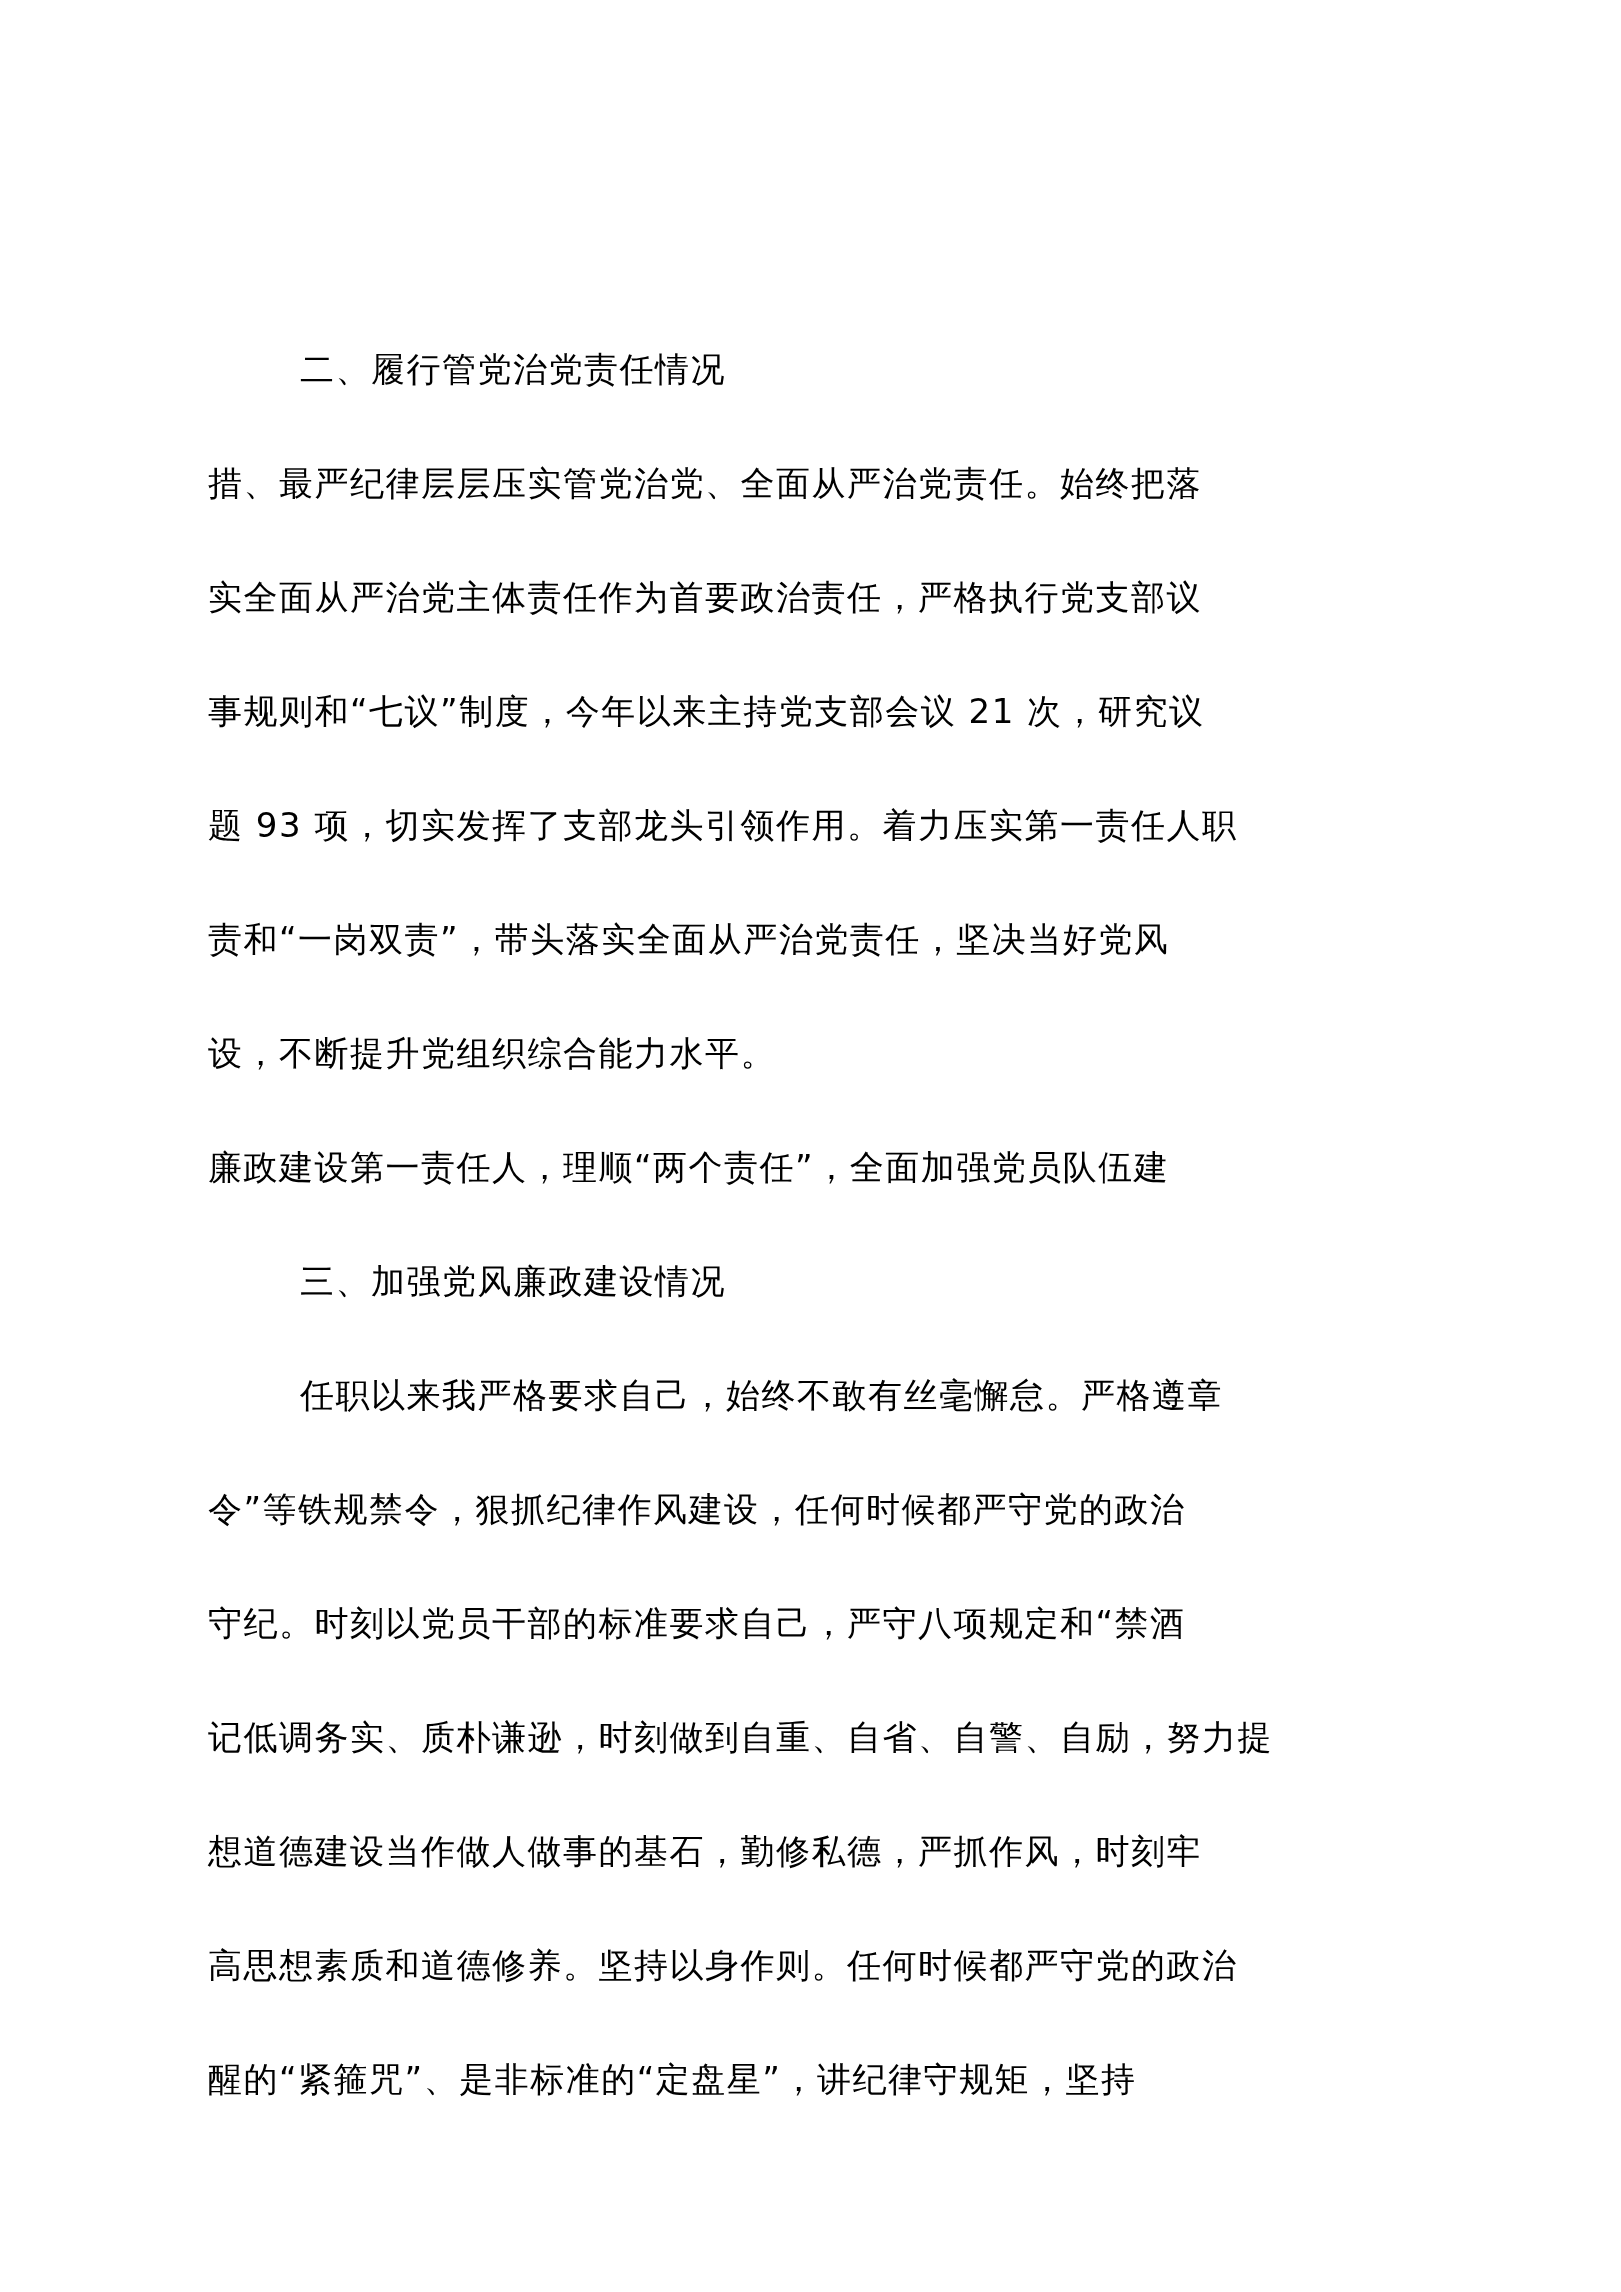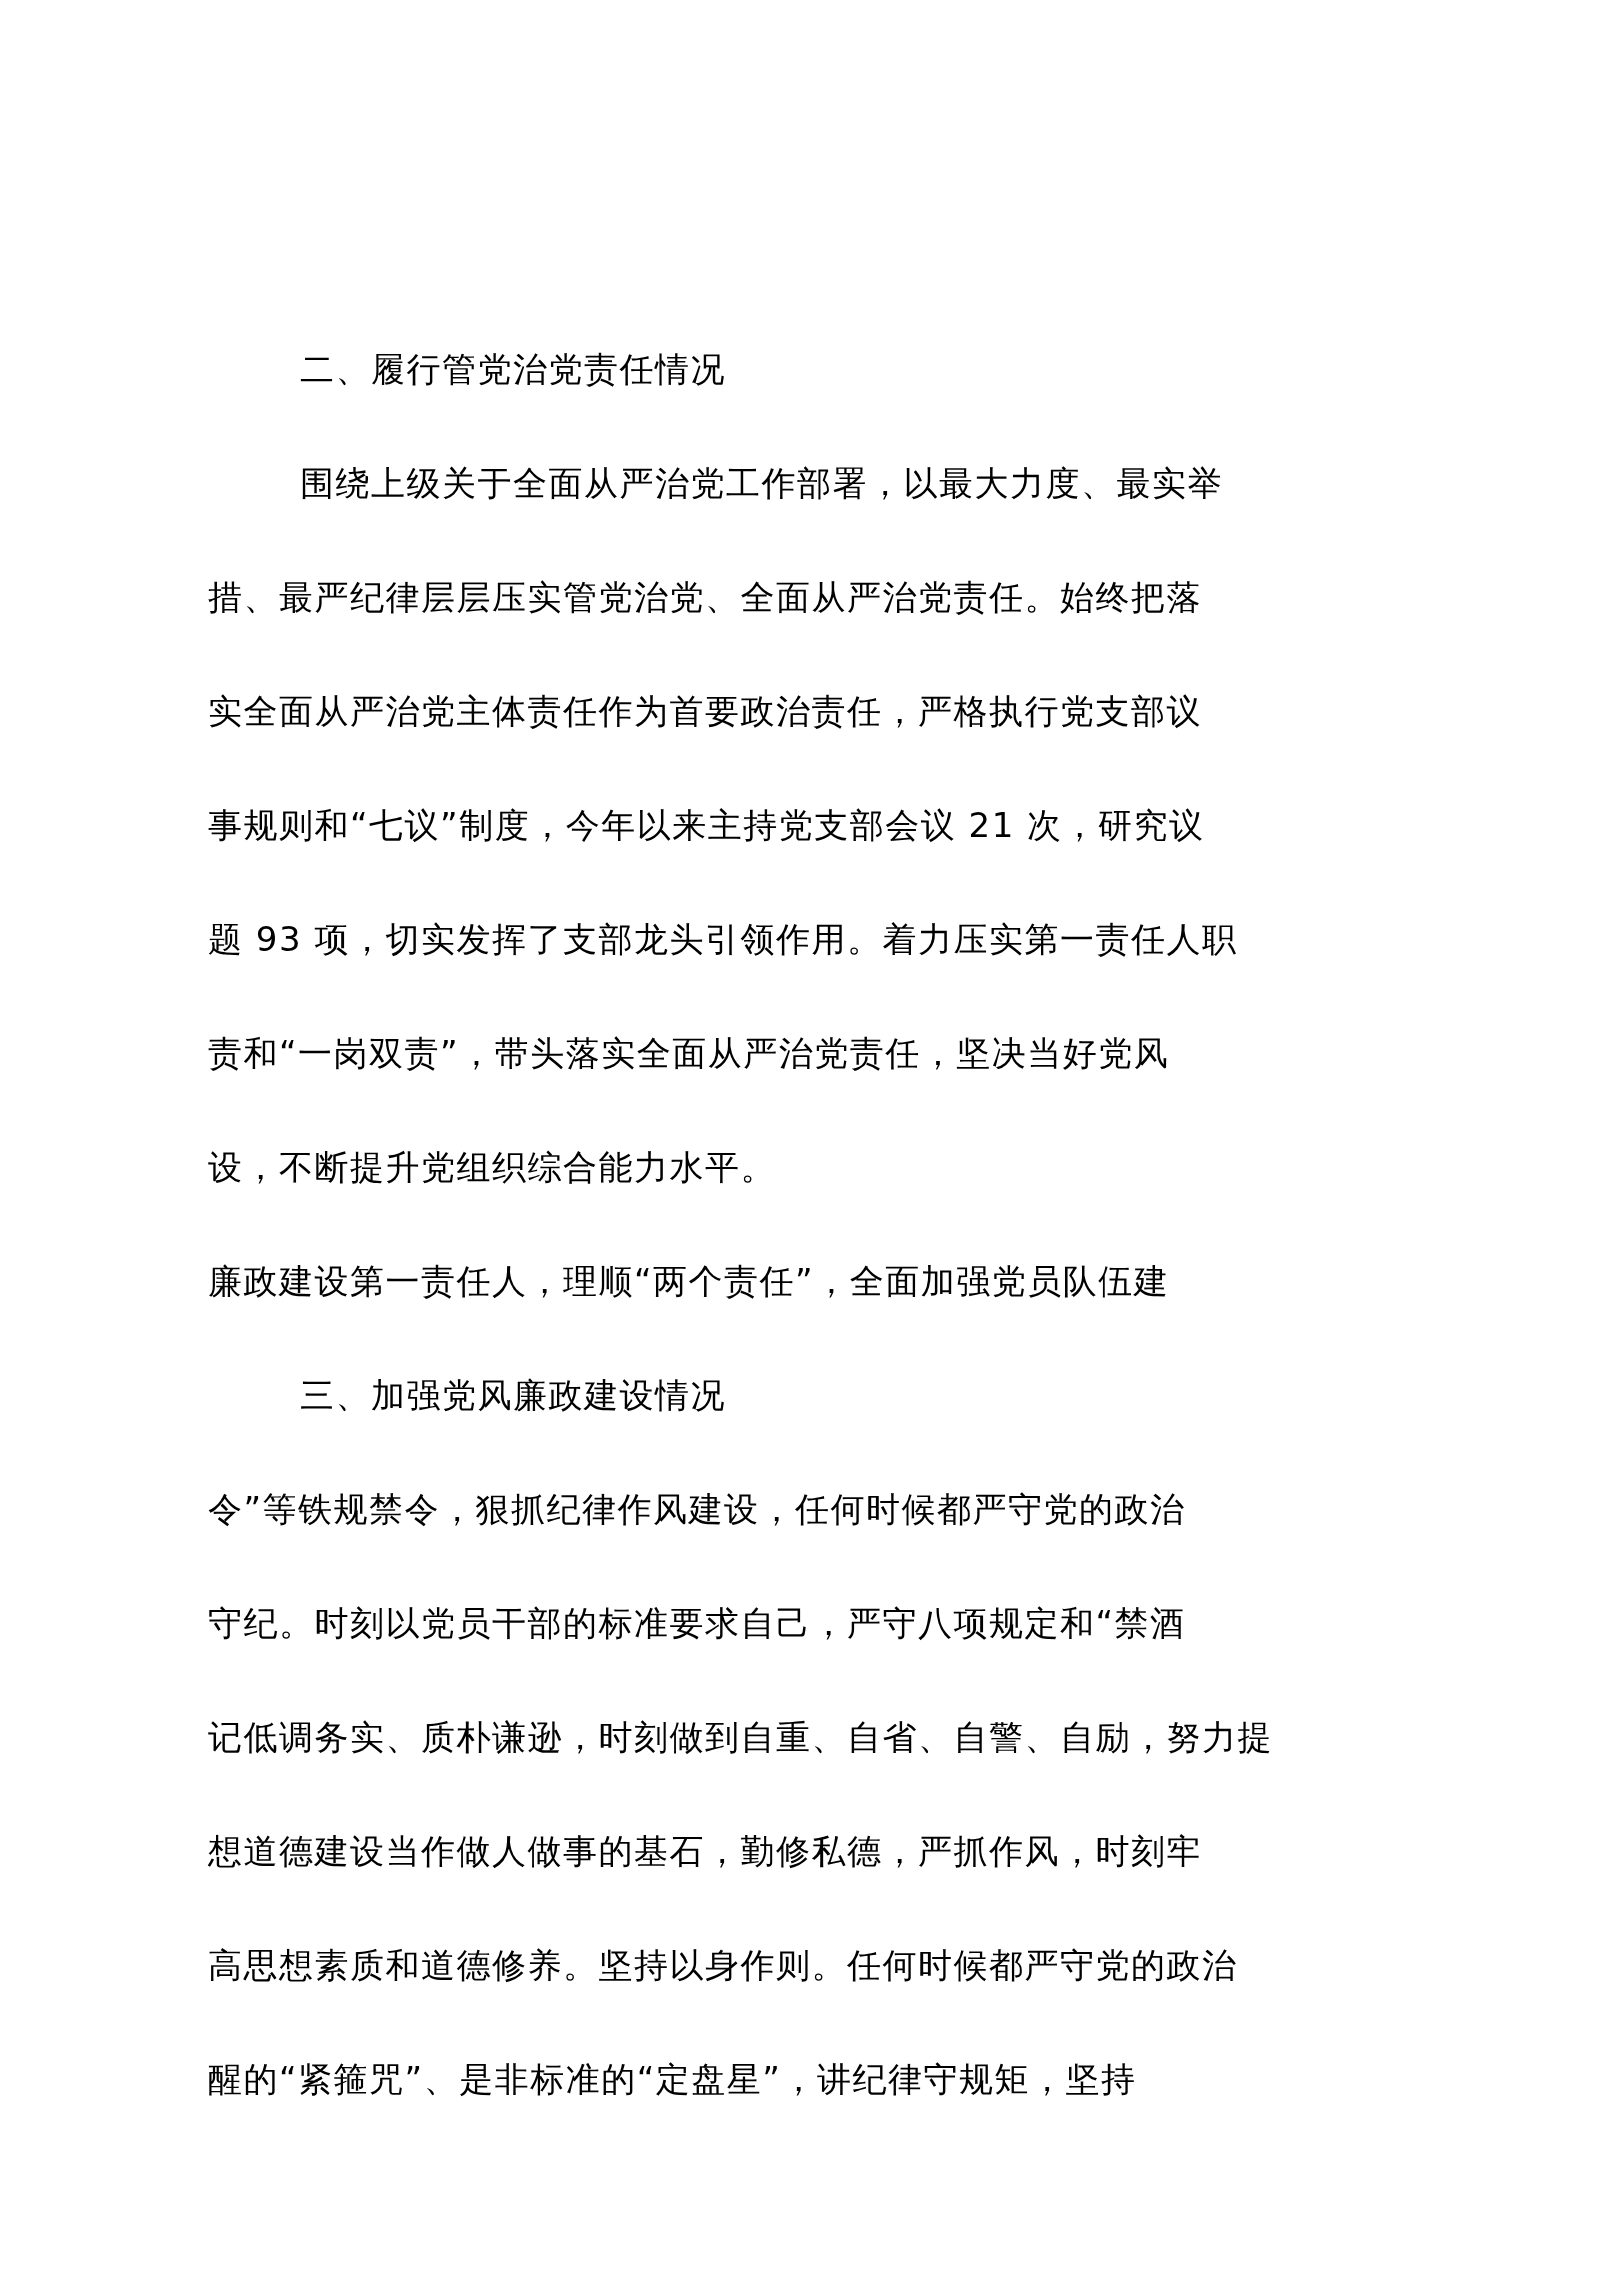--- a/index.html
+++ b/index.html
@@ -32,30 +32,30 @@
     .indent {
       padding-left: 92px;
     }
   </style>
 </head>
 <body>
 
 <div class="page">
 
   <div class="line indent">二、履行管党治党责任情况</div>
-  <div class="line indent">围绕上级关于全面从严治党工作部署，以最大力度、最实举</div>
   <div class="line">措、最严纪律层层压实管党治党、全面从严治党责任。始终把落</div>
   <div class="line">实全面从严治党主体责任作为首要政治责任，严格执行党支部议</div>
   <div class="line">事规则和“七议”制度，今年以来主持党支部会议 21 次，研究议</div>
   <div class="line">题 93 项，切实发挥了支部龙头引领作用。着力压实第一责任人职</div>
   <div class="line">责和“一岗双责”，带头落实全面从严治党责任，坚决当好党风</div>
   <div class="line">设，不断提升党组织综合能力水平。</div>
   <div class="line">廉政建设第一责任人，理顺“两个责任”，全面加强党员队伍建</div>
 
   <div class="line indent">三、加强党风廉政建设情况</div>
+  <div class="line indent">任职以来我严格要求自己，始终不敢有丝毫懈怠。严格遵章</div>
   <div class="line">令”等铁规禁令，狠抓纪律作风建设，任何时候都严守党的政治</div>
   <div class="line">守纪。时刻以党员干部的标准要求自己，严守八项规定和“禁酒</div>
   <div class="line">记低调务实、质朴谦逊，时刻做到自重、自省、自警、自励，努力提</div>
   <div class="line">想道德建设当作做人做事的基石，勤修私德，严抓作风，时刻牢</div>
   <div class="line">高思想素质和道德修养。坚持以身作则。任何时候都严守党的政治</div>
   <div class="line">醒的“紧箍咒”、是非标准的“定盘星”，讲纪律守规矩，坚持</div>
 
 </div>
 
 

